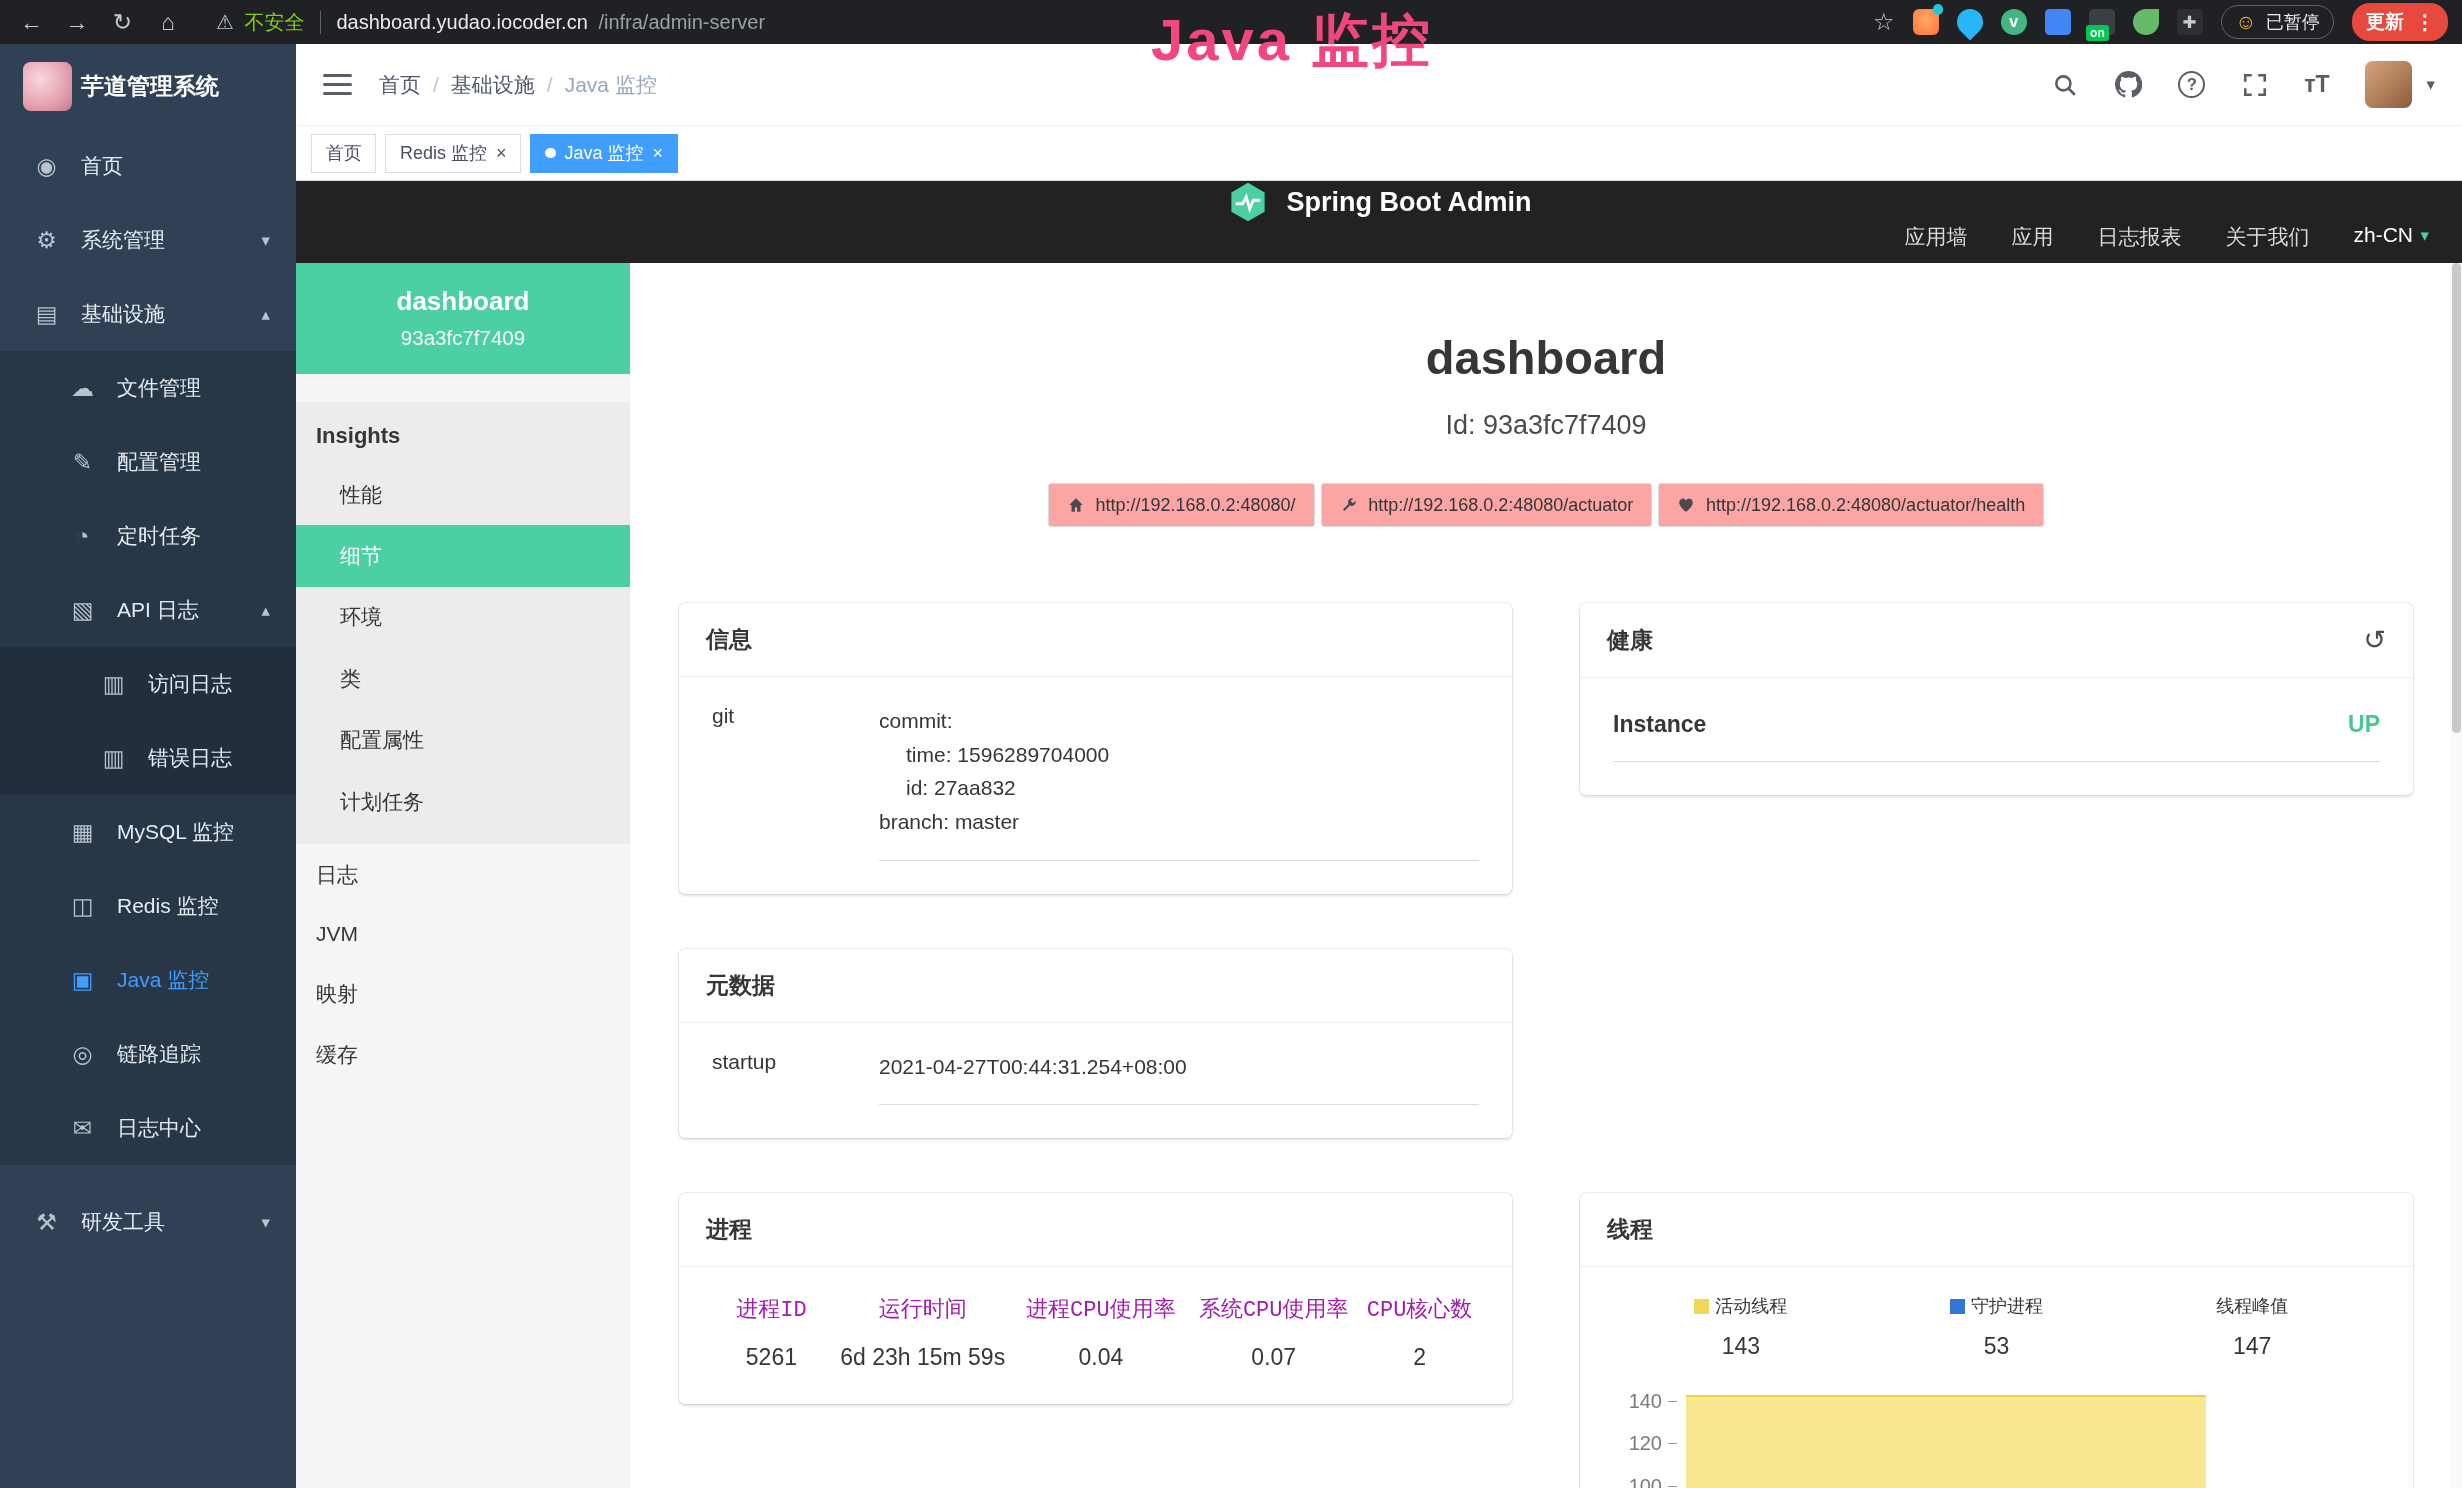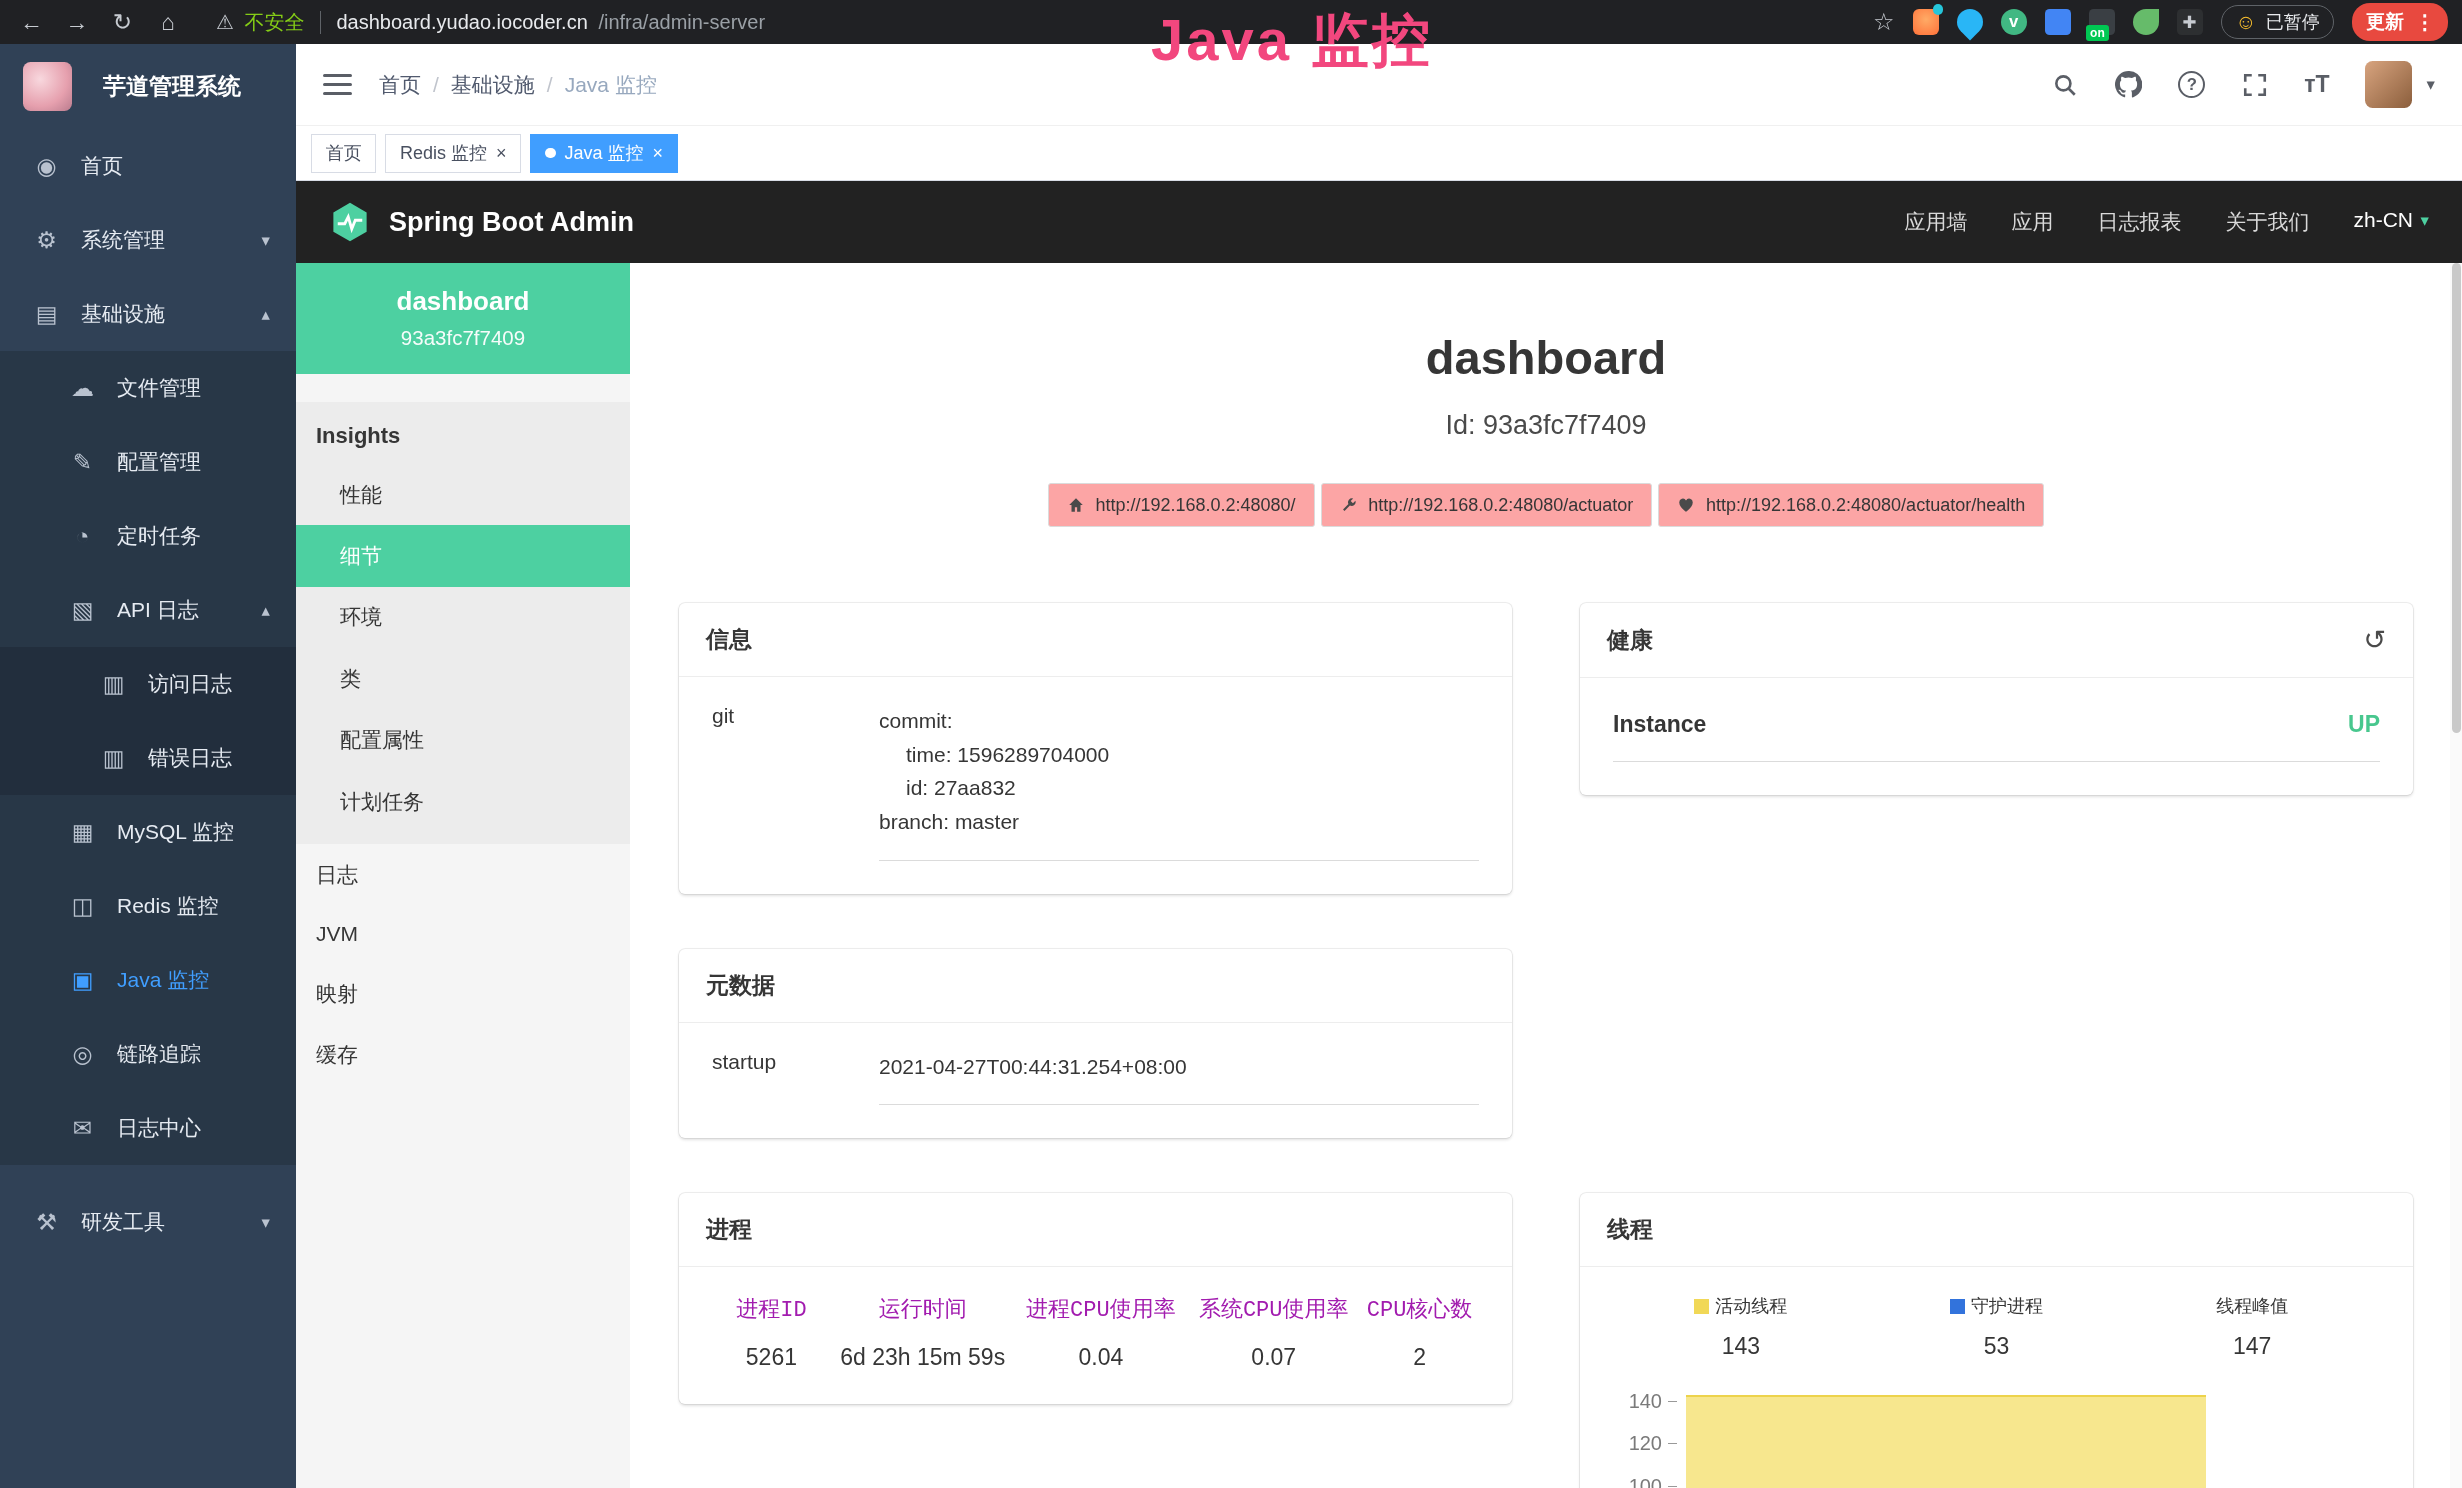--- a/index.html
+++ b/index.html
@@ -34,21 +34,21 @@
 
   
   .annotation { position:absolute; top:1.5px; left:50%; margin-left:61px; transform:translateX(-50%); z-index:60;
     font-size:58px; font-weight:bold; color:#f2477e; letter-spacing:3px; pointer-events:none; }
 
   
   .app-row { display:flex; height:1445px; }
 
   
   .app-sidebar { width:296px; background:#304156; color:#e6ebf2; flex:0 0 auto; overflow:hidden; }
-  .logo-row { height:85px; display:flex; align-items:center; gap:31px; padding:0 23px; }
+  .logo-row { height:85px; display:flex; align-items:center; gap:9px; padding:0 23px; }
   .logo-avatar { width:49px; height:49px; border-radius:7.6px; background:radial-gradient(circle at 35% 35%, #f8d8de, #e6a0ae 60%, #b97b8d); flex:0 0 auto; }
   .logo-title { font-size:23px; font-weight:bold; color:#fff; white-space:nowrap; }
   .menu-item { height:74px; display:flex; align-items:center; gap:20px; padding-left:32px; font-size:21px; color:#e6ebf2; position:relative; cursor:pointer; white-space:nowrap; }
   .menu-item .mi { font-size:23px; color:#b9c2cf; width:29px; text-align:center; flex:0 0 auto; }
   .menu-item .chev { position:absolute; right:26px; font-size:16.7px; color:#b9c2cf; }
   .lvl2 { background:#283747; padding-left:68px; }
   .lvl3 { background:#222e3d; padding-left:99px; }
   .menu-item.active { color:#409eff; }
   .menu-item.active .mi { color:#409eff; }
   .menu-gap { height:20px; }
@@ -68,21 +68,21 @@
   .size-icon { font-size:23px; font-weight:bold; }
   .user-avatar { width:47px; height:47px; border-radius:7.6px; background:linear-gradient(135deg,#d8a47f,#8b5e3c); }
   .avatar-caret { font-size:16.7px; margin-left:-20px; color:#5a5e66; }
 
   .tags-bar { height:55px; display:flex; align-items:center; gap:9px; padding:0 15px; background:#fff; border-bottom:0.8px solid #d8dce5; box-shadow:0 1.5px 3px rgba(0,0,0,.06); }
   .tag { height:39px; display:inline-flex; align-items:center; gap:9px; padding:0 13.7px; border:0.8px solid #d8dce5; background:#fff; font-size:18px; color:#495060; cursor:pointer; }
   .tag .dot { width:10.6px; height:10.6px; border-radius:50%; background:#fff; }
   .tag .close { font-size:18px; line-height:1; }
   .tag.active { background:#409eff; border-color:#409eff; color:#fff; }
 
-  .sba-navbar { height:82px; background:#222; display:flex; align-items:center; padding:0 33px; }
+  .sba-navbar { height:82px; background:#222; display:flex; align-items:center; padding:0 33px;flex-direction:column; }
   .sba-brand { display:flex; align-items:center; gap:18px; color:#fff; font-size:27px; font-weight:bold; cursor:pointer; }
   .sba-nav { margin-left:auto; display:flex; align-items:flex-start; gap:44px; font-size:21px; color:#d9d9d9; }
   .sba-nav span { cursor:pointer; }
   .locale { display:flex; align-items:center; gap:7.6px; color:#fff; }
   .locale .caret { color:#4dd0a1; font-size:16.7px; }
 
   .content-row { flex:1; display:flex; min-height:0; position:relative; overflow:hidden; }
 
   
   .instance-sidebar { width:334px; background:#f5f5f5; flex:0 0 auto; }

